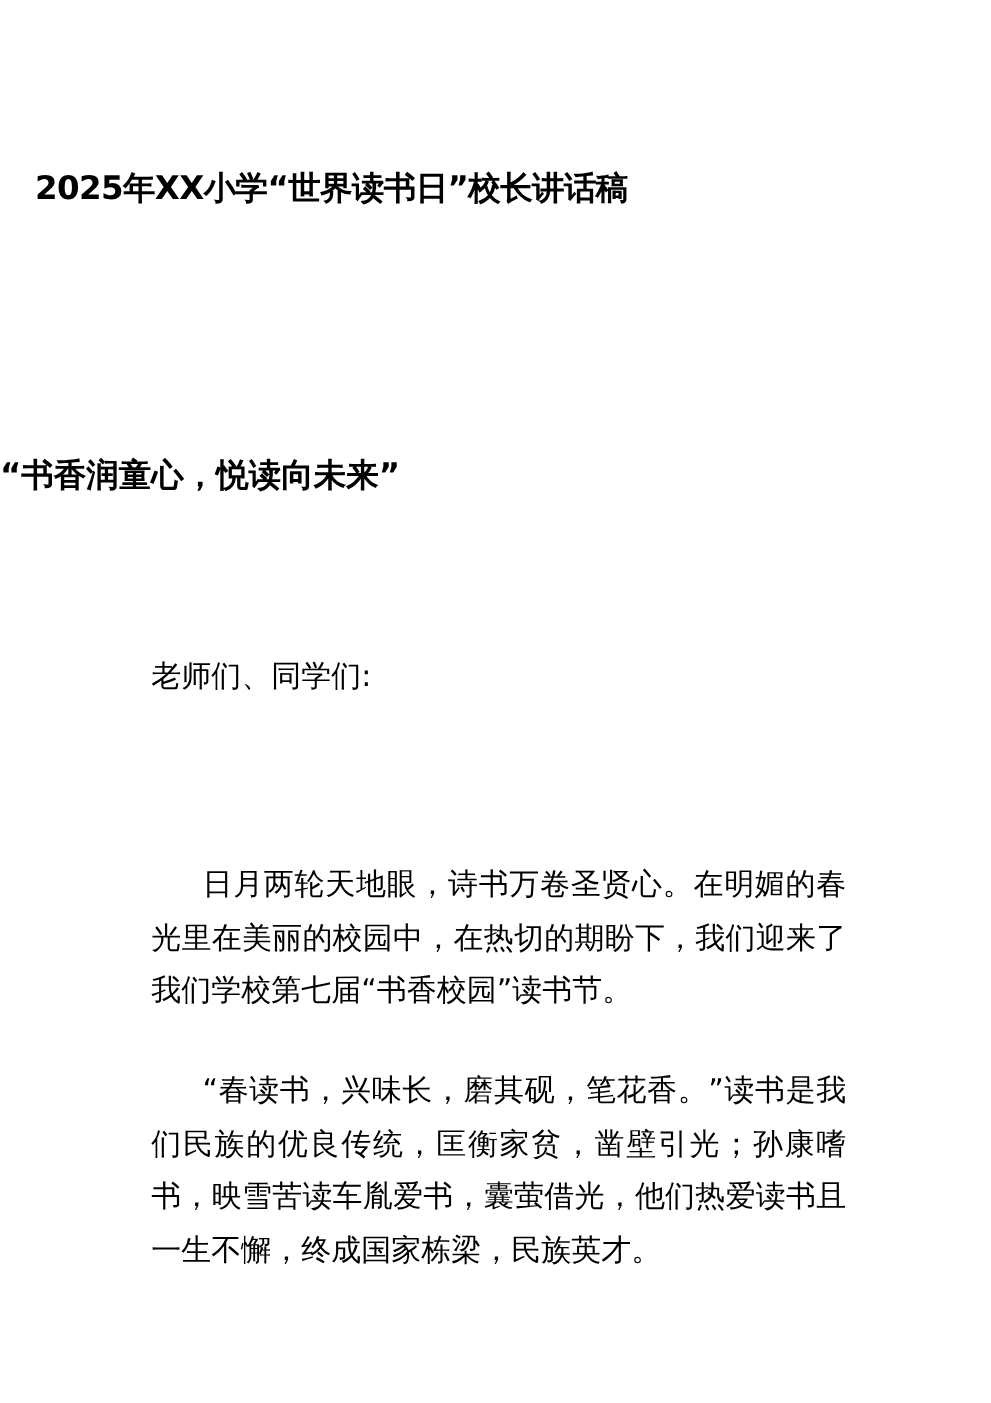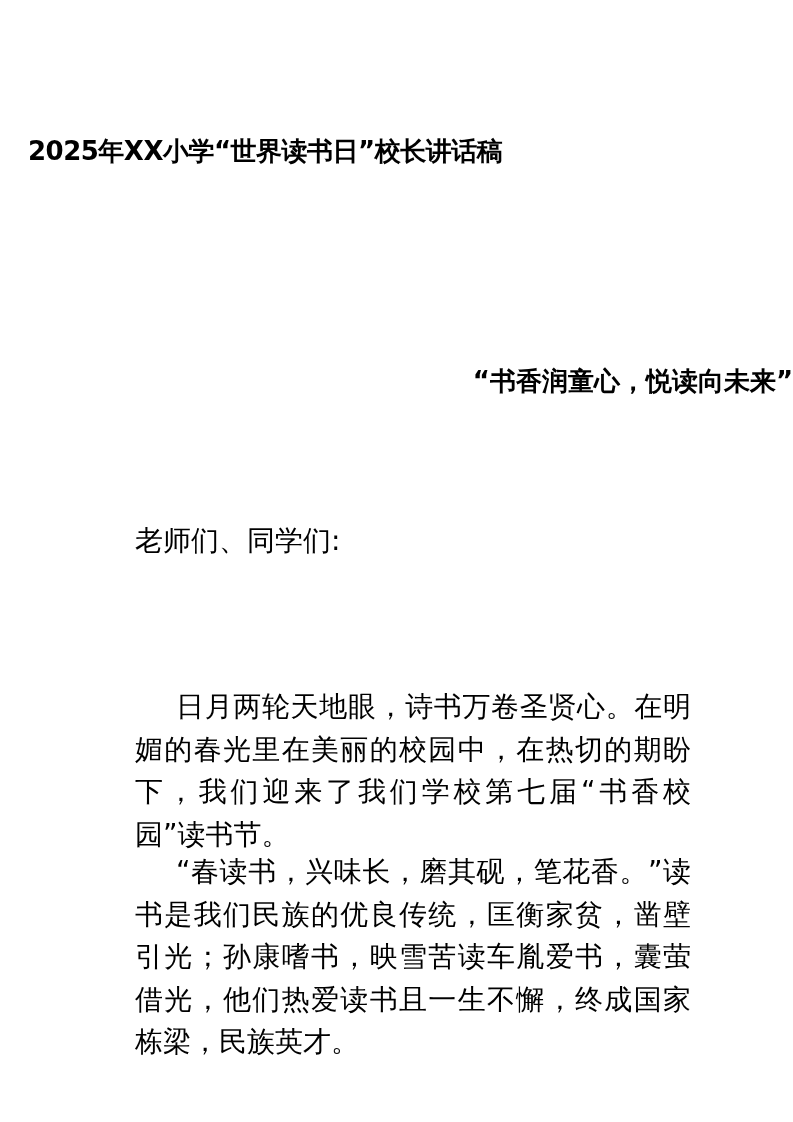--- a/index.html
+++ b/index.html
@@ -30,31 +30,31 @@
       font-weight: bold;
       line-height: 40px;
       letter-spacing: -0.5px;
       margin: 0;
       padding-left: 28px;
     }
     .doc-subtitle {
       position: absolute;
       left: 0; width: 793px;
       top: 361px;
-      text-align: right;
+      text-align: left;
       font-size: 26px;
       font-weight: bold;
       line-height: 40px;
       margin: 0;
     }
     .para {
       position: absolute;
-      left: 135px;
+      left: 121px;
       width: 556px;
-      font-size: 28px;
+      font-size: 24px;
       line-height: 42.5px;
       margin: 0;
       text-align: justify;
     }
     .indent { text-indent: 41px; }
     .p-salutation { top: 520px; }
     .p-greeting { top: 603px; }
     .p-body1 { top: 686px; }
     .p-body2 { top: 851px; }
   </style>

